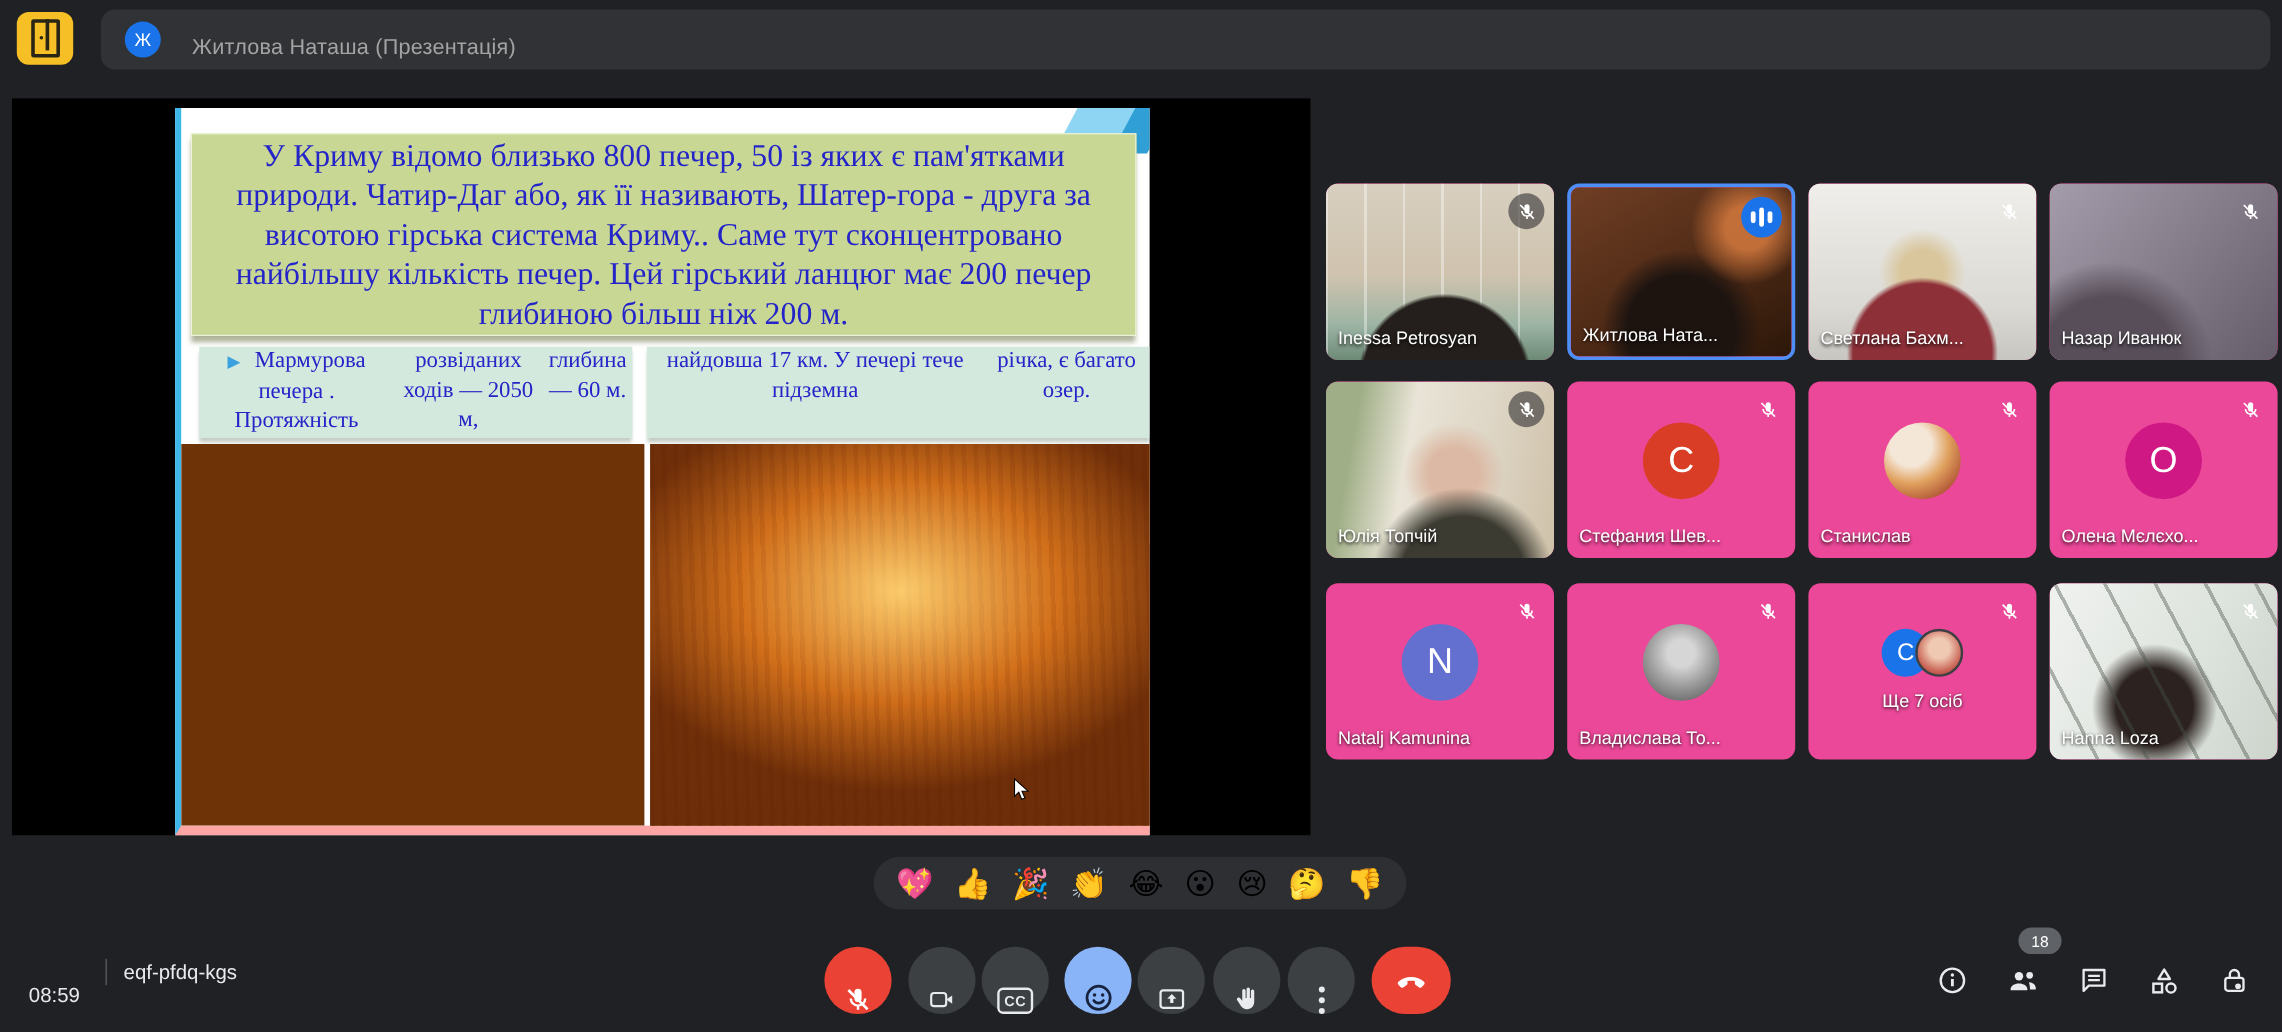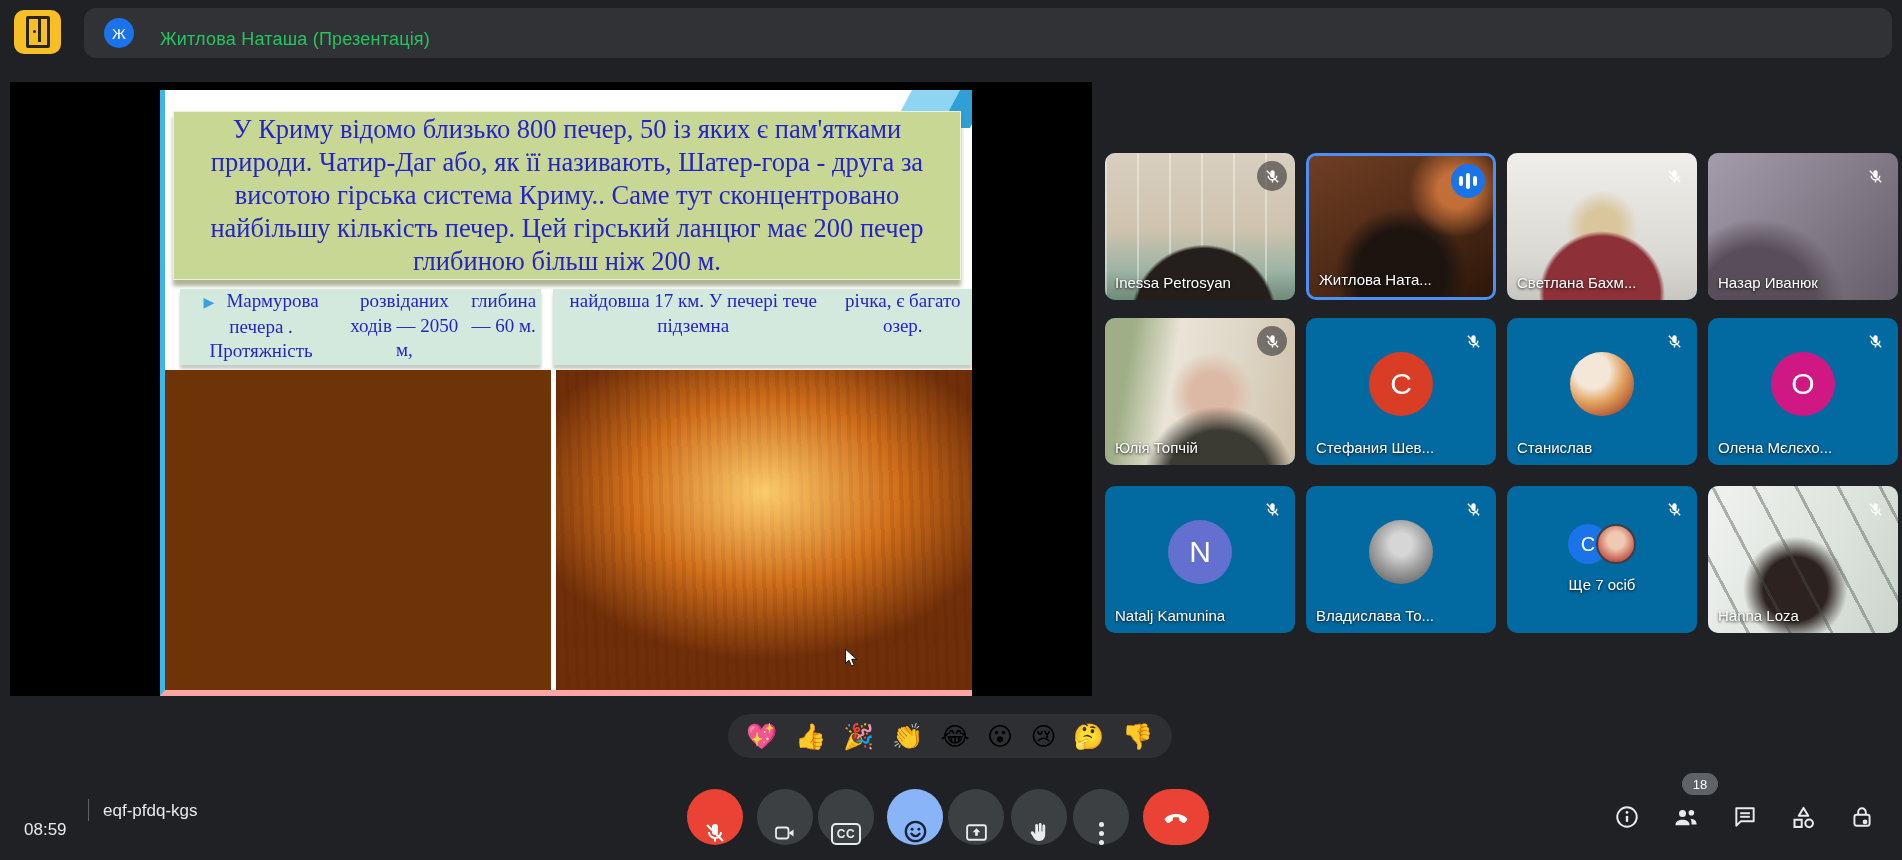--- a/index.html
+++ b/index.html
@@ -8,25 +8,25 @@
   
   .appbtn{position:absolute;left:14px;top:10px;width:47px;height:44px;border-radius:10px;
           background:#f6bf26;display:flex;align-items:center;justify-content:center;}
   .door{width:18px;height:26px;border:3px solid #2a2415;border-radius:2px;position:relative;}
   .door::before{content:"";position:absolute;left:9px;top:-3px;width:3px;height:26px;background:#2a2415;}
   .door::after{content:"";position:absolute;left:4px;top:11px;width:3px;height:3px;background:#2a2415;border-radius:50%;}
   .pill{position:absolute;left:84px;top:8px;right:10px;height:50px;background:#313235;border-radius:12px;
         display:flex;align-items:center;padding-left:20px;box-sizing:border-box;}
   .pill .av{width:30px;height:30px;border-radius:50%;background:#1a73e8;color:#fff;display:flex;
             align-items:center;justify-content:center;font-size:15px;font-weight:500;}
-  .pill .title{color:#22c55e;font-size:18px;font-weight:500;margin-left:26px;letter-spacing:.2px;margin-top:12px;}
+  .pill .title{color:#a3a3a3;font-size:18px;font-weight:500;margin-left:26px;letter-spacing:.2px;margin-top:12px;}
   
   .stage{position:absolute;left:10px;top:82px;width:1082px;height:614px;background:#000;}
   .slide{position:absolute;left:136px;top:8px;width:812px;height:606px;background:#fff;box-sizing:border-box;
-         border-left:5px solid #3db7e8;border-bottom:6px solid #fca5a5;overflow:hidden;margin-left:14px;}
+         border-left:5px solid #3db7e8;border-bottom:8px solid #fca5a5;overflow:hidden;}
   .decoA{position:absolute;right:16px;top:0;width:52px;height:30px;background:#8ed5f3;transform:skewX(-28deg);}
   .decoB{position:absolute;right:-8px;top:0;width:30px;height:38px;background:#2f9fd6;transform:skewX(-28deg);}
   .greenbox{position:absolute;left:8px;top:21px;width:786px;height:167px;background:#c8d894;
             border:1px solid #edf3da;box-shadow:0 6px 4px rgba(105,115,70,.55);
             display:flex;flex-direction:column;justify-content:center;align-items:center;
             font-family:"Liberation Serif",serif;color:#2424c8;font-size:26.5px;line-height:33px;text-align:center;}
   .teal{position:absolute;top:199px;height:76px;background:#d4e9dd;box-shadow:0 4px 3px rgba(110,130,110,.4);
         font-family:"Liberation Serif",serif;color:#2424c8;font-size:19px;line-height:24.5px;text-align:center;
         display:flex;flex-direction:row;justify-content:center;}
   .teal.l{left:15px;width:361px;}
@@ -40,21 +40,21 @@
       linear-gradient(180deg,#7a3c0c,#93470e 45%,#30givenchy1403);
     background-color:#6e3408;}
   .photo.r{left:391px;width:416px;
     background:
       radial-gradient(ellipse 58% 52% at 50% 38%, rgba(255,208,112,.95), rgba(214,112,26,.82) 55%, rgba(108,44,8,.95)),
       repeating-linear-gradient(88deg, rgba(78,28,4,.5) 0 4px, rgba(252,164,60,.3) 4px 10px),
       linear-gradient(180deg,#8a4510,#b05f14 50%,#5e2806);
     background-color:#8a4510;}
   .cursor{position:absolute;left:833px;top:566px;width:16px;height:20px;}
   
-  .tile{position:absolute;width:190px;height:147px;border-radius:10px;background:#0369a1;overflow:hidden;box-sizing:border-box;}
+  .tile{position:absolute;width:190px;height:147px;border-radius:10px;background:#ec4899;overflow:hidden;box-sizing:border-box;}
   .tile.hl{border:3px solid #4e8ff7;}
   .vid{position:absolute;inset:0;}
   .v1{background:radial-gradient(circle at 52% 112%, #241f1c 0 36%, rgba(36,31,28,0) 38%),
       repeating-linear-gradient(90deg, rgba(255,255,255,.38) 0 2px, rgba(0,0,0,0) 2px 32px),
       linear-gradient(180deg,#d8cfc0 0%,#cfc3ae 52%,#9db4a4 80%,#6d8a77 100%);}
   .v2{background:radial-gradient(circle at 80% 24%, rgba(214,122,62,.85) 0 10%, rgba(0,0,0,0) 26%),
       radial-gradient(circle at 50% 84%, #1d1410 0 30%, rgba(0,0,0,0) 44%),
       linear-gradient(150deg,#6f3e24,#4e2a16 55%,#2c1709);}
   .v3{background:radial-gradient(circle at 50% 96%, #8e3038 0 34%, rgba(0,0,0,0) 37%),
       radial-gradient(circle at 50% 50%, #d9c69c 0 15%, rgba(0,0,0,0) 30%),

